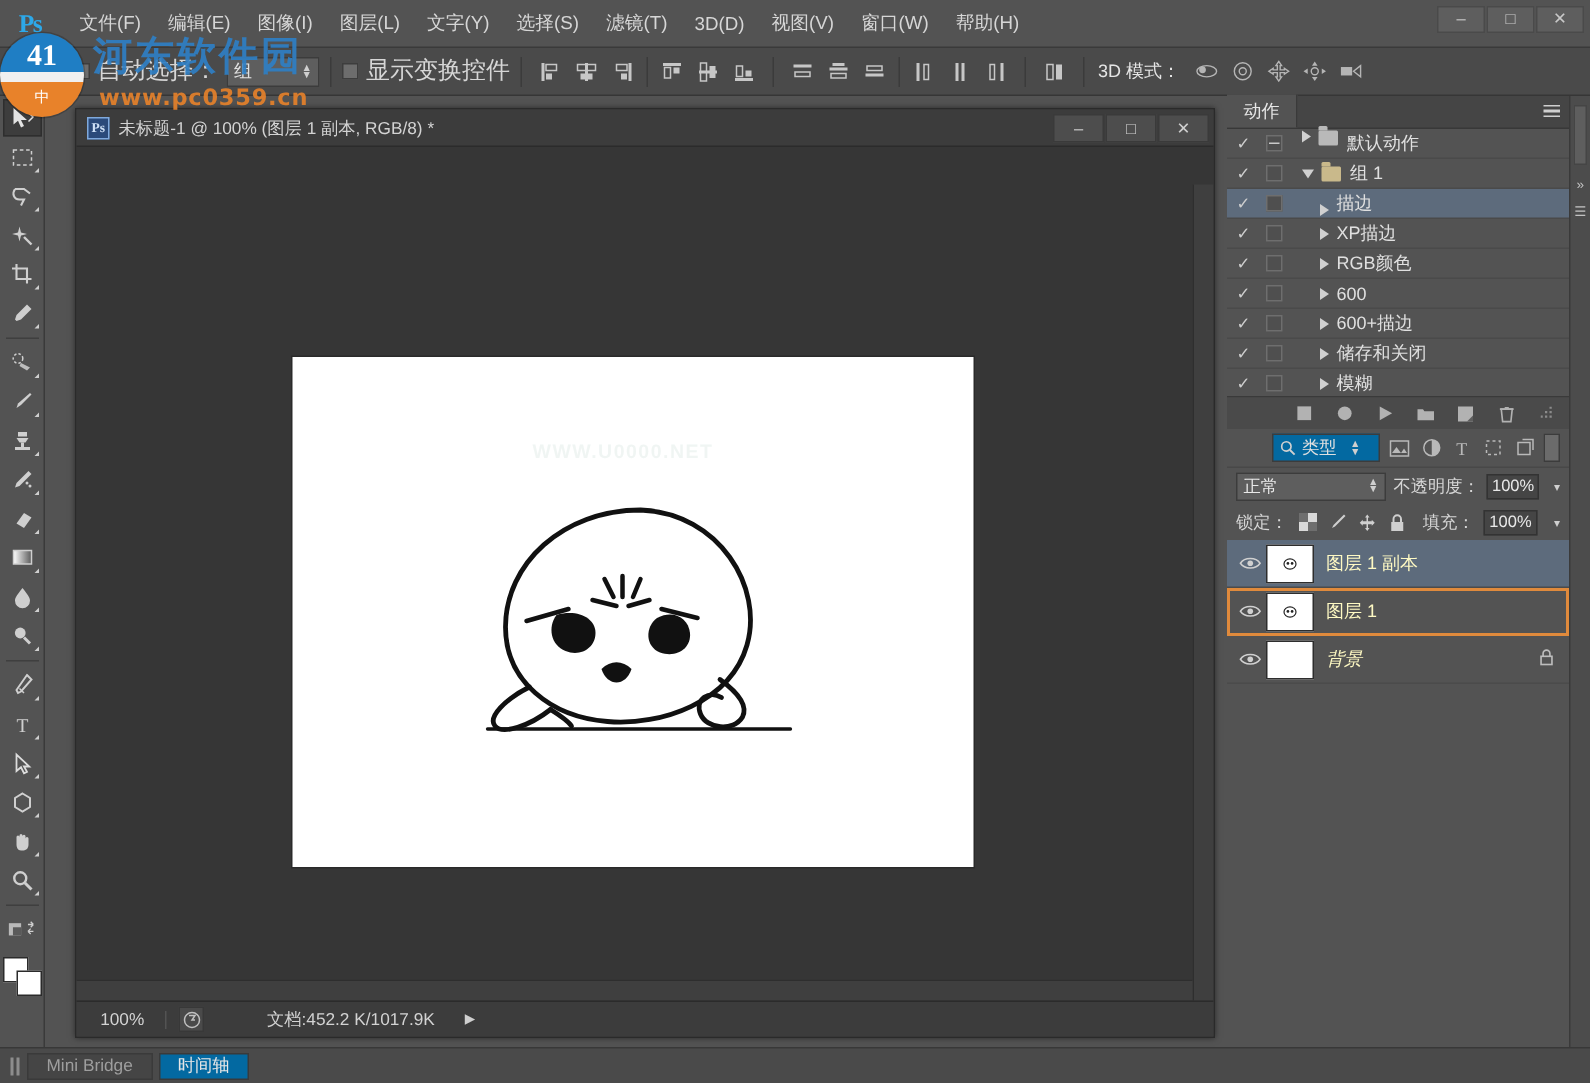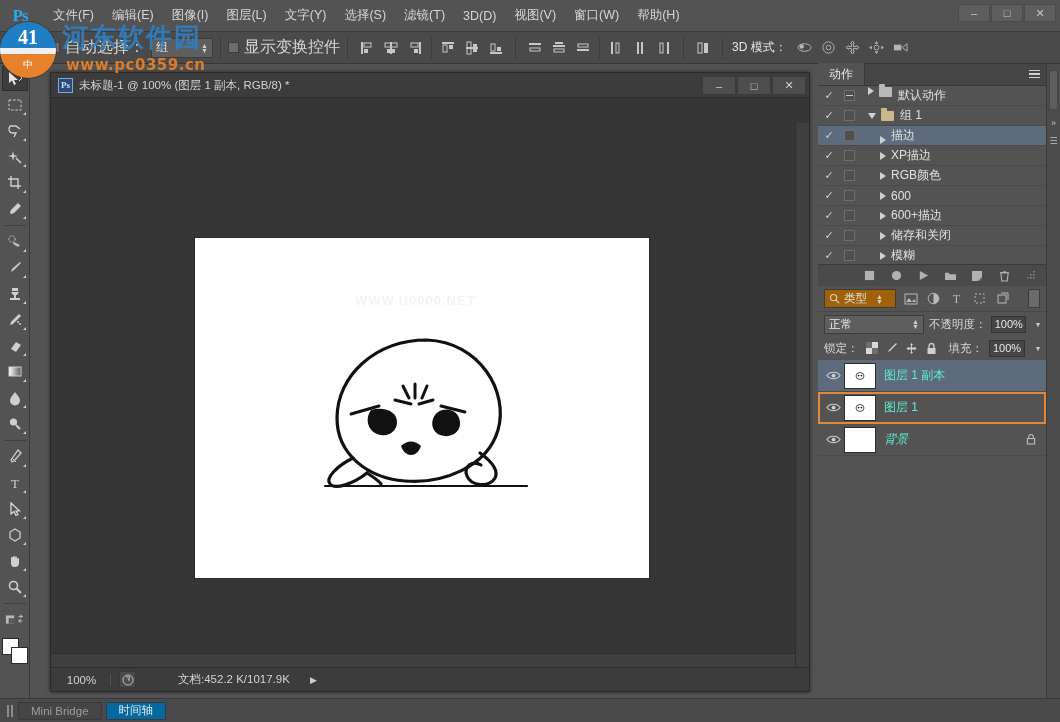--- a/index.html
+++ b/index.html
@@ -218,22 +218,22 @@
   }
   .pf-icon { width:14px; height:14px; display:flex; align-items:center; justify-content:center; }
 
   
   .layers-panel { background:#535353; }
   .filter-row {
     height:26px; display:flex; align-items:center; padding:0 6px; gap:6px;
     border-bottom:1px solid #484848;
   }
   .filter-sel {
-    height:19px; min-width:72px; background:#a16207; border:1px solid #3c3c3c;
-    display:flex; align-items:center; padding:0 4px; gap:4px; font-size:11.5px; color:#e0e0e0;
+    height:19px; min-width:72px; background:#0369a1; border:1px solid #3c3c3c;
+    display:flex; align-items:center; padding:0 4px; gap:4px; font-size:11.5px; color:#e0e0e0;margin-left:24px;
   }
   .ficon { width:17px; height:17px; display:flex; align-items:center; justify-content:center; color:#b9b9b9;}
   .toggle-pill { width:12px; height:19px; background:#6b6b6b; border:1px solid #3c3c3c; margin-left:auto; }
   .mode-row {
     height:24px; display:flex; align-items:center; padding:0 6px; gap:5px;
   }
   .blend-sel {
     height:19px; width:104px; background:#5e5e5e; border:1px solid #3c3c3c;
     display:flex; align-items:center; justify-content:space-between;
     padding:0 4px; font-size:11.5px; color:#e8e8e8;
@@ -263,21 +263,21 @@
     width:100%; height:100%;
     background-image:
       linear-gradient(45deg,#c9c9c9 25%,transparent 25%,transparent 75%,#c9c9c9 75%),
       linear-gradient(45deg,#c9c9c9 25%,transparent 25%,transparent 75%,#c9c9c9 75%);
     background-size:8px 8px; background-position:0 0,4px 4px; background-color:#fff;
   }
   .thumb-art {
     position:absolute; left:50%; top:50%; transform:translate(-50%,-50%);
     width:12px; height:10px;
   }
-  .layer-name { font-size:12px; color:#5eead4; }
+  .layer-name { font-size:12px; color:#fef9c3; }
   .layer-name.italic { font-style:italic; }
   .lock-badge { position:absolute; right:10px; color:#bdbdbd; font-size:11px; }
 
   .annotation {
     margin-top:38px; text-align:center; font-size:14px; color:#e0743a;
     font-family:"Liberation Sans",sans-serif; letter-spacing:.4px;
   }
 
   
   .bottombar {

